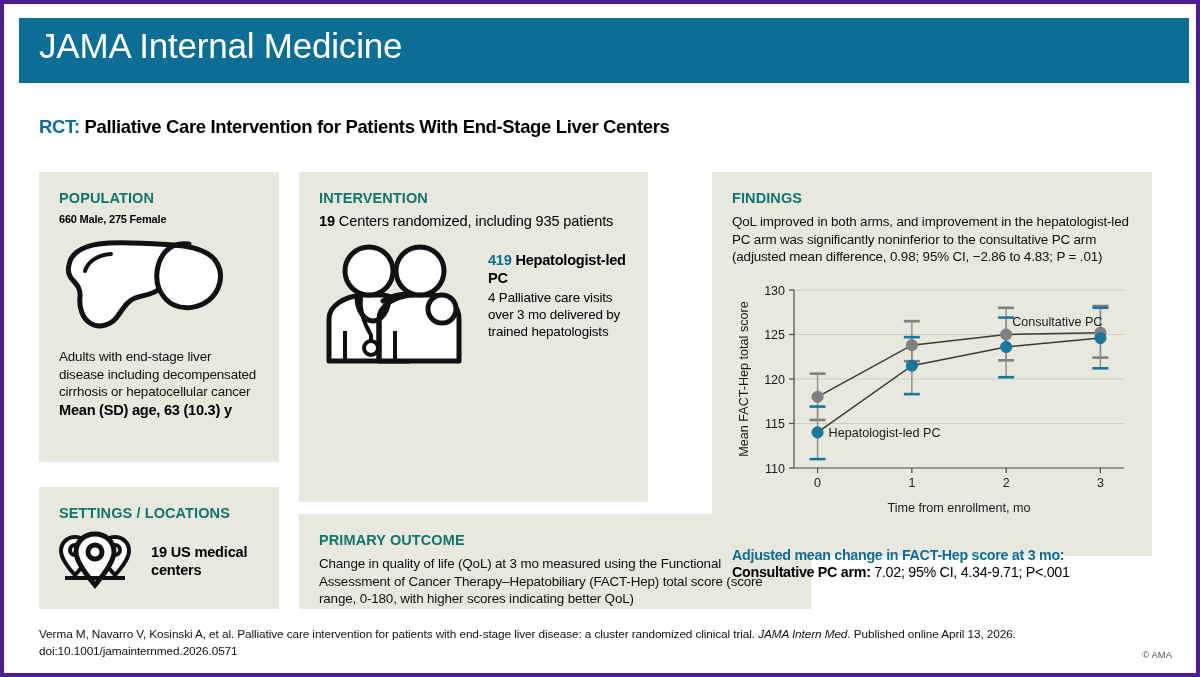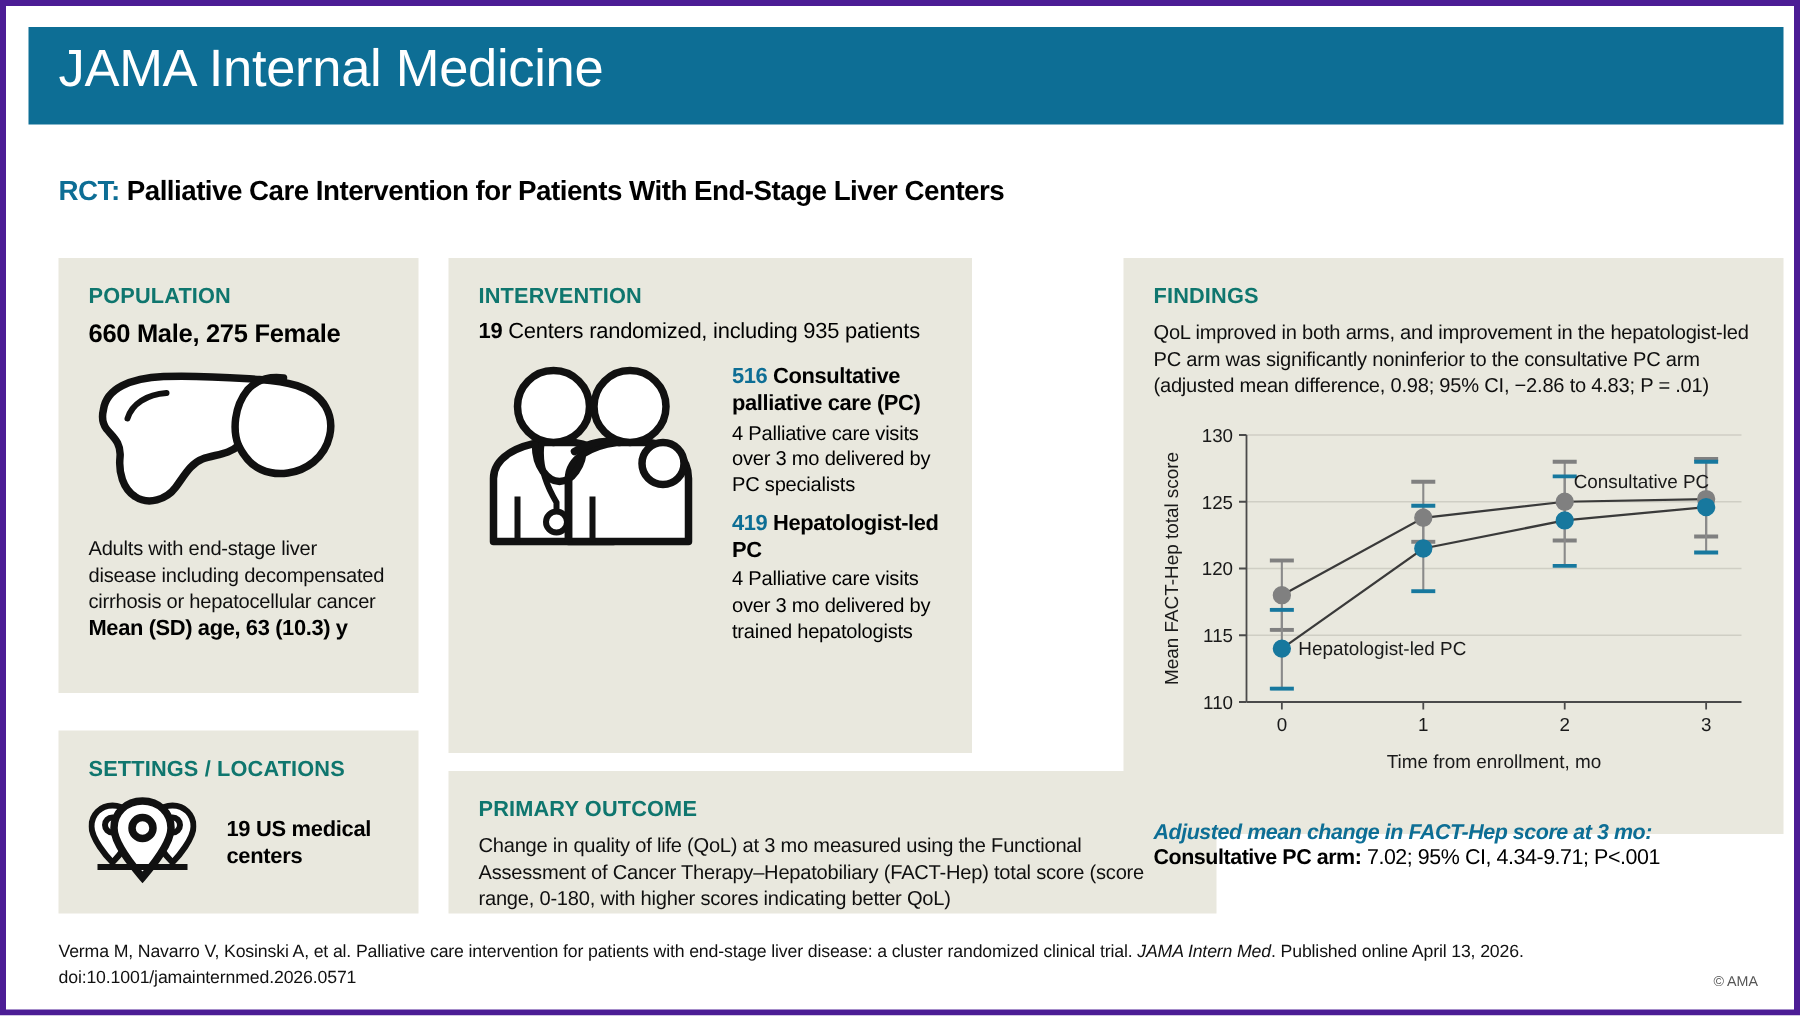--- a/index.html
+++ b/index.html
@@ -64,28 +64,28 @@
     color:#0f0f0f;
     line-height:1.32;
     letter-spacing:-0.15px;
   }
   b,.b{font-weight:bold;}
 
   #panel-population{ left:35px; top:168px; width:240px; height:290px; }
   #panel-intervention{ left:295px; top:168px; width:349px; height:330px; }
   #panel-settings{ left:35px; top:483px; width:240px; height:122px; }
   #panel-outcome{ left:295px; top:510px; width:512px; height:95px; }
-  #panel-findings{ left:745px; top:168px; width:440px; height:384px; }
+  #panel-findings{ left:708px; top:168px; width:440px; height:384px; }
 
   .pad{ padding:18px 20px 0 20px; }
 
   .heading-gap{ margin-bottom:7px; }
 
   
-  #pop-stat{ font-size:17px; font-weight:bold; letter-spacing:-0.2px; }
+  #pop-stat{ font-size:11px; font-weight:bold; letter-spacing:-0.2px; }
   #liver-icon{ margin:12px 0 0 2px; }
   #pop-desc{ margin-top:12px; }
   #pop-age{ font-size:14.6px; font-weight:bold; letter-spacing:-0.25px; margin-top:1px; }
 
   
   #int-stat{ font-size:14.6px; letter-spacing:-0.15px; }
   #int-row{ display:flex; margin-top:10px; }
   #people-icon{ flex:0 0 auto; margin-left:2px; margin-top:4px;}
   #int-arms{ margin-left:22px; padding-top:4px; }
   .arm-title{ font-size:14.6px; font-weight:bold; letter-spacing:-0.25px; line-height:1.22; }
@@ -94,21 +94,21 @@
   #arm2{ margin-top:9px; }
 
   
   #set-row{ display:flex; align-items:center; margin-top:10px; }
   #set-label{ font-size:14.6px; font-weight:bold; line-height:1.22; margin-left:20px; letter-spacing:-0.2px;}
 
   
   #findings-text{ margin-top:7px; width:400px; }
   #chart-wrap{ position:relative; margin-top:14px; width:400px; height:240px; }
   #results-block{ position:absolute; left:20px; top:375px; width:410px; }
-  #results-title{ color:#0d6e95; font-weight:bold; font-size:14.3px; letter-spacing:-0.3px;font-style:italic;}
+  #results-title{ color:#0d6e95; font-weight:bold; font-size:14.3px; letter-spacing:-0.3px;}
   .result-line{ font-size:14.3px; letter-spacing:-0.3px; line-height:1.3; }
 
   
   .tick-label{ font-size:12.5px; fill:#1a1a1a; font-family:"Liberation Sans", sans-serif; }
   .axis-title{ font-size:12.6px; fill:#1a1a1a; font-family:"Liberation Sans", sans-serif; }
   .series-label{ font-size:12.6px; fill:#1a1a1a; font-family:"Liberation Sans", sans-serif; }
 
   
   #footer{
     position:absolute;
@@ -185,24 +185,20 @@
             <path d="M62,58 C72,52 82,50 92,52" fill="none" stroke="#111111" stroke-width="5" stroke-linecap="round"></path>
             <circle cx="121" cy="66" r="14" fill="#ffffff" stroke="#111111" stroke-width="5"></circle>
 
             <line x1="24" y1="88" x2="24" y2="118" stroke="#111111" stroke-width="4"></line>
             <line x1="74" y1="88" x2="74" y2="118" stroke="#111111" stroke-width="4"></line>
             <line x1="58" y1="76" x2="58" y2="118" stroke="#111111" stroke-width="5"></line>
           </svg>
         </div>
 
         <div id="int-arms">
-          <div>
-            <div class="arm-title"><span class="arm-n">516</span><span> Consultative palliative care (PC)</span></div>
-            <div class="arm-desc">4 Palliative care visits over 3 mo delivered by PC specialists</div>
-          </div>
           <div id="arm2">
             <div class="arm-title"><span class="arm-n">419</span><span> Hepatologist-led PC</span></div>
             <div class="arm-desc">4 Palliative care visits over 3 mo delivered by trained hepatologists</div>
           </div>
         </div>
       </div>
     </div>
   </div>
 
   <div class="panel" id="panel-settings">

